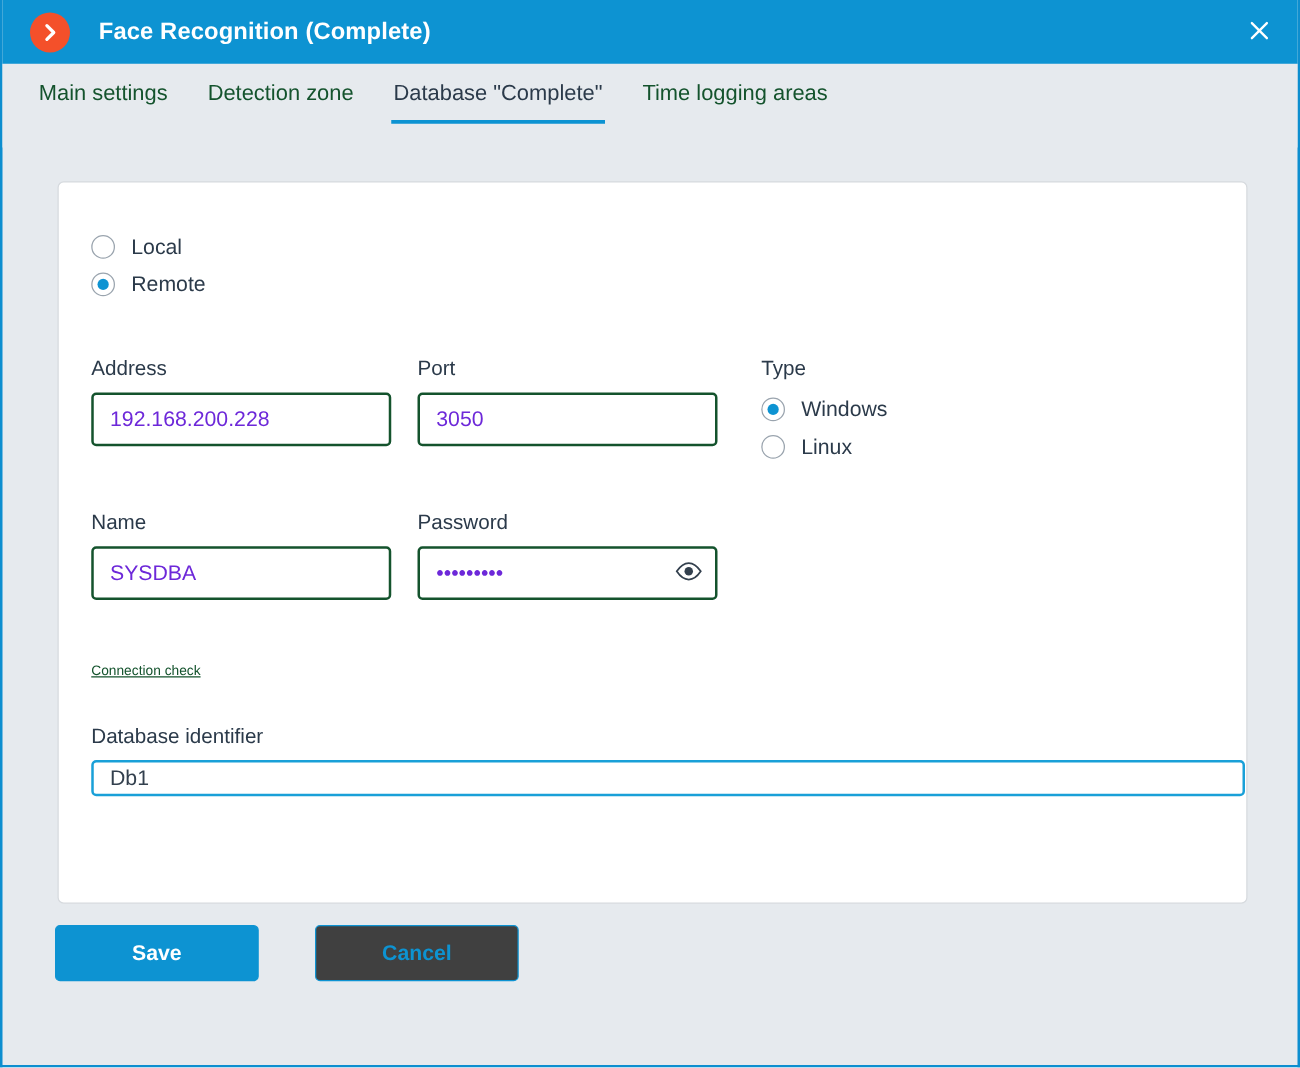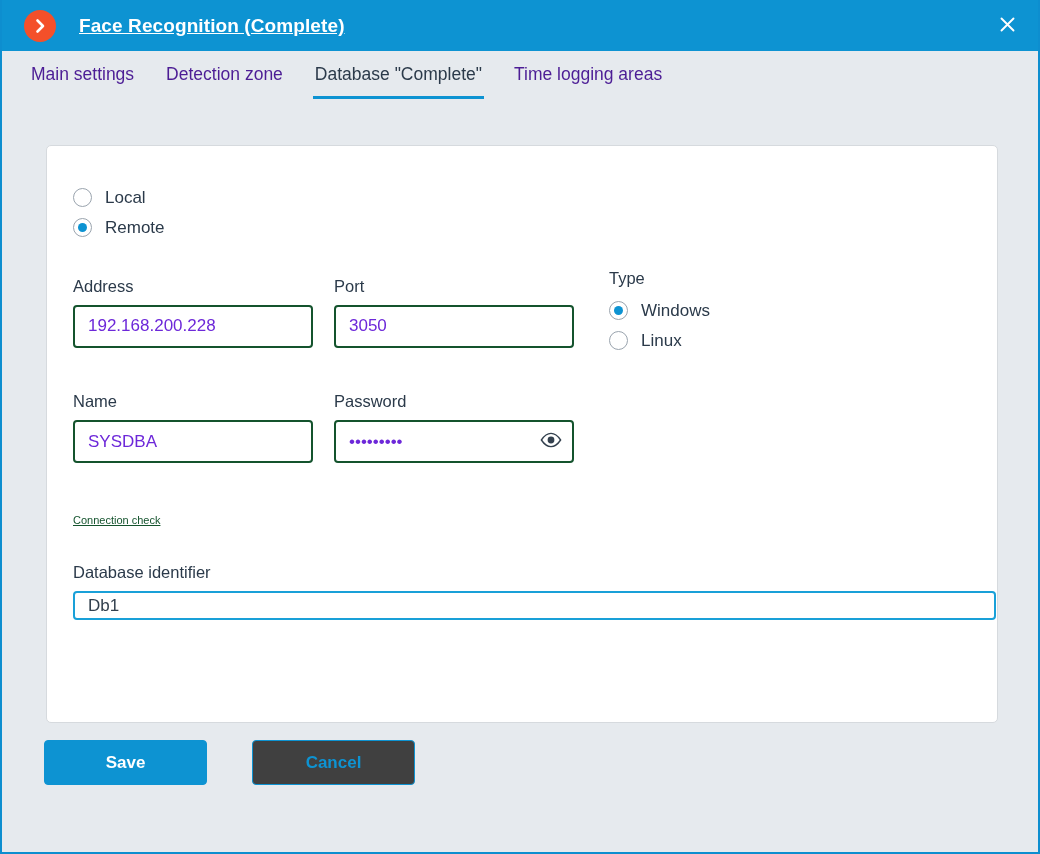--- a/index.html
+++ b/index.html
@@ -43,21 +43,20 @@
     flex: none;
   }
   .app-logo svg { display: block; }
   .title-text {
     margin-left: 23px;
     color: #ffffff;
     font-size: 19px;
     font-weight: bold;
     letter-spacing: 0.1px;
     white-space: nowrap;
-    text-decoration: underline;
   }
   .close-btn {
     position: absolute;
     right: 0;
     top: 0;
     width: 62px;
     height: 51px;
     display: flex;
     align-items: center;
     justify-content: center;
@@ -73,21 +72,21 @@
     padding-left: 27px;
     display: flex;
     align-items: flex-start;
     gap: 28px;
     background: #e6eaee;
   }
   .tab {
     position: relative;
     padding: 13px 2px 14px 2px;
     font-size: 17.5px;
-    color: #4c1d95;
+    color: #14532d;
     cursor: pointer;
     white-space: nowrap;
     line-height: 1.2;
   }
   .tab.active { color: #2b3a4a; }
   .tab.active::after {
     content: "";
     position: absolute;
     left: 0;
     right: 0;
@@ -241,21 +240,21 @@
     background: #0d93d2;
     border: 1px solid #0d93d2;
     color: #ffffff;
   }
   .btn-secondary {
     background: #404040;
     border: 1px solid #0d93d2;
     color: #0d93d2;
   }
 
-  .mt-42 { margin-top: 27px; align-items: center; }
+  .mt-42 { margin-top: 44px; }
   .mt-37 { margin-top: 37px; }
   .mt-47 { margin-top: 47px; }
   .mt-35 { margin-top: 35px; }
 </style>
 </head>
 <body>
 
 <div class="window">
 
   <div class="titlebar">

